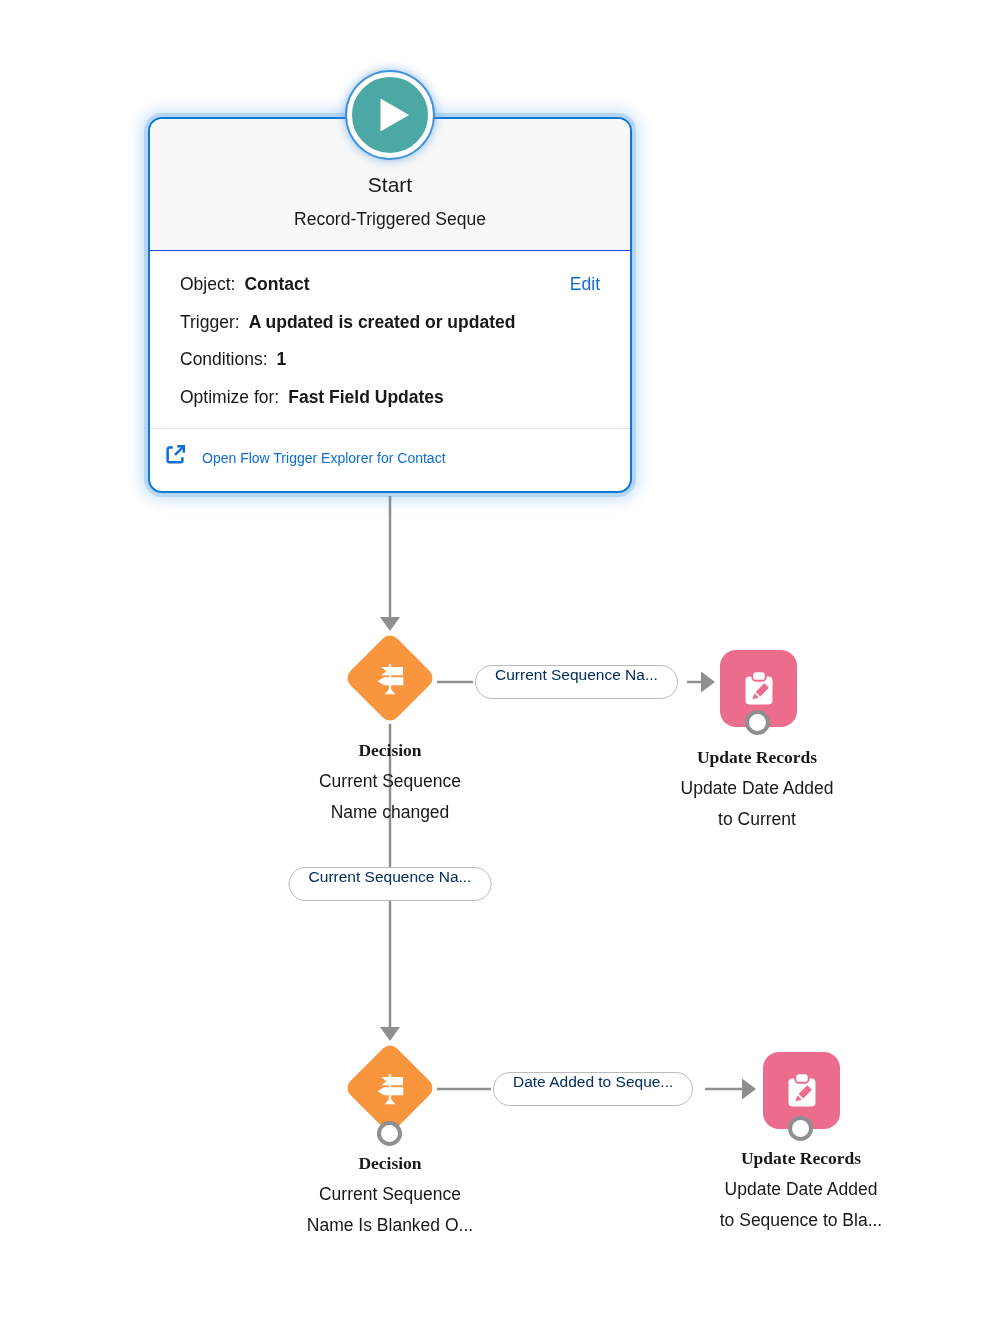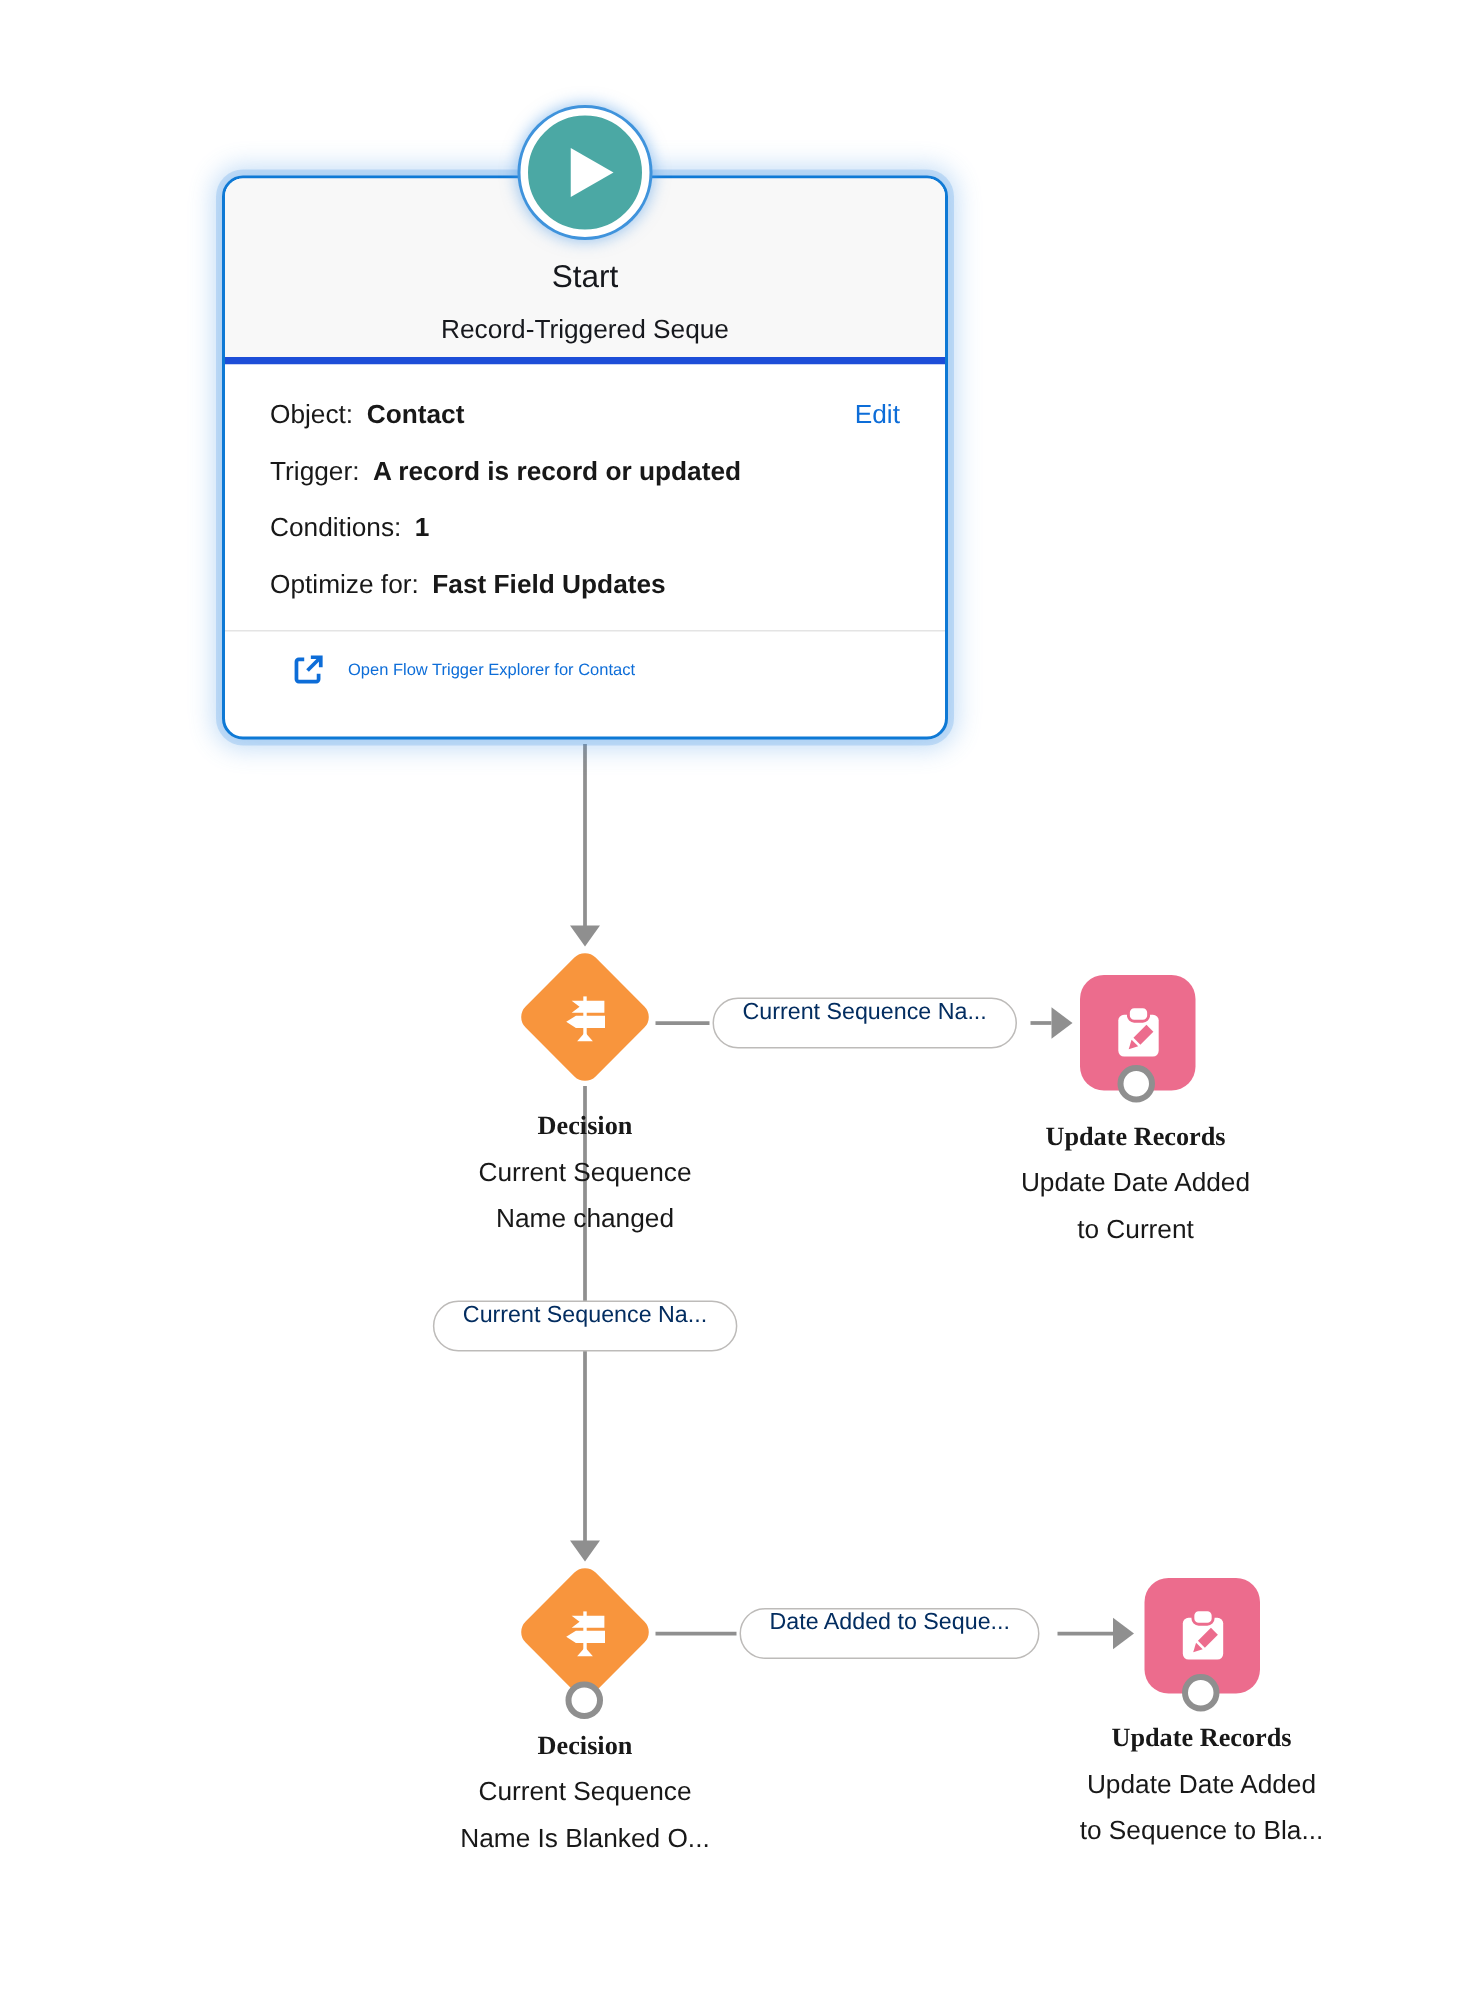--- a/index.html
+++ b/index.html
@@ -15,34 +15,34 @@
     background:#fff;border:2px solid #0e79d5;border-radius:14px;z-index:2;
     box-shadow:0 0 0 4px rgba(64,146,229,.22),0 0 16px 6px rgba(64,146,229,.30);
   }
   .play-btn{
     position:absolute;left:50%;top:-47px;transform:translateX(-50%);
     width:86px;height:86px;border-radius:50%;background:#4BA8A4;border:5px solid #fff;
     box-shadow:0 0 0 2px #3f93dc,0 0 10px 3px rgba(80,155,230,.55);
     display:flex;align-items:center;justify-content:center;z-index:3;box-sizing:border-box;
   }
   .card-header{
-    background:#f8f8f8;border-radius:12px 12px 0 0;border-bottom:5px solid #1d4ed8;
-    text-align:center;padding:54px 10px 8px;
+    background:#f8f8f8;border-radius:12px 12px 0 0;border-bottom:1px solid #1d4ed8;
+    text-align:center;padding:54px 10px 20px;
   }
   .card-title{font-size:21px;font-weight:500;color:#16181d;margin-bottom:12px;}
   .card-sub{font-size:17.5px;color:#16181d;}
   .card-body{padding:15px 30px 12px;}
   .row{display:flex;align-items:center;line-height:37.5px;font-size:17.5px;}
   .row .lead{display:flex;align-items:baseline;gap:9px;}
   .row-1{justify-content:space-between;}
   .val{font-weight:bold;}
   .edit-link{color:#0d6dd8;cursor:pointer;text-decoration:none;}
   .card-footer{
-    border-top:1px solid #e4e4e4;padding:14px 44px;display:flex;align-items:center;gap:15px;
-    font-size:11px;color:#0d6dd8;
+    border-top:1px solid #e4e4e4;padding:14px 14px;display:flex;align-items:flex-end;gap:15px;
+    font-size:14px;color:#0d6dd8;
   }
 
   
   .diamond-wrap{position:absolute;width:92px;height:92px;z-index:2;}
   .diamond-shape{position:absolute;inset:13px;background:#F8953D;border-radius:10px;transform:rotate(45deg);}
   .diamond-icon{position:absolute;inset:0;display:flex;align-items:center;justify-content:center;}
   .dw1{left:344px;top:632px;}
   .dw2{left:344px;top:1042px;}
 
   
@@ -121,21 +121,21 @@
       <div class="row row-1">
         <span class="lead">
           <span>Object:</span>
           <span class="val">Contact</span>
         </span>
         <a class="edit-link">Edit</a>
       </div>
       <div class="row">
         <span class="lead">
           <span>Trigger:</span>
-          <span class="val">A record is record or updated</span>
+          <span class="val">A updated is created or updated</span>
         </span>
       </div>
       <div class="row">
         <span class="lead">
           <span>Conditions:</span>
           <span class="val">1</span>
         </span>
       </div>
       <div class="row">
         <span class="lead">

